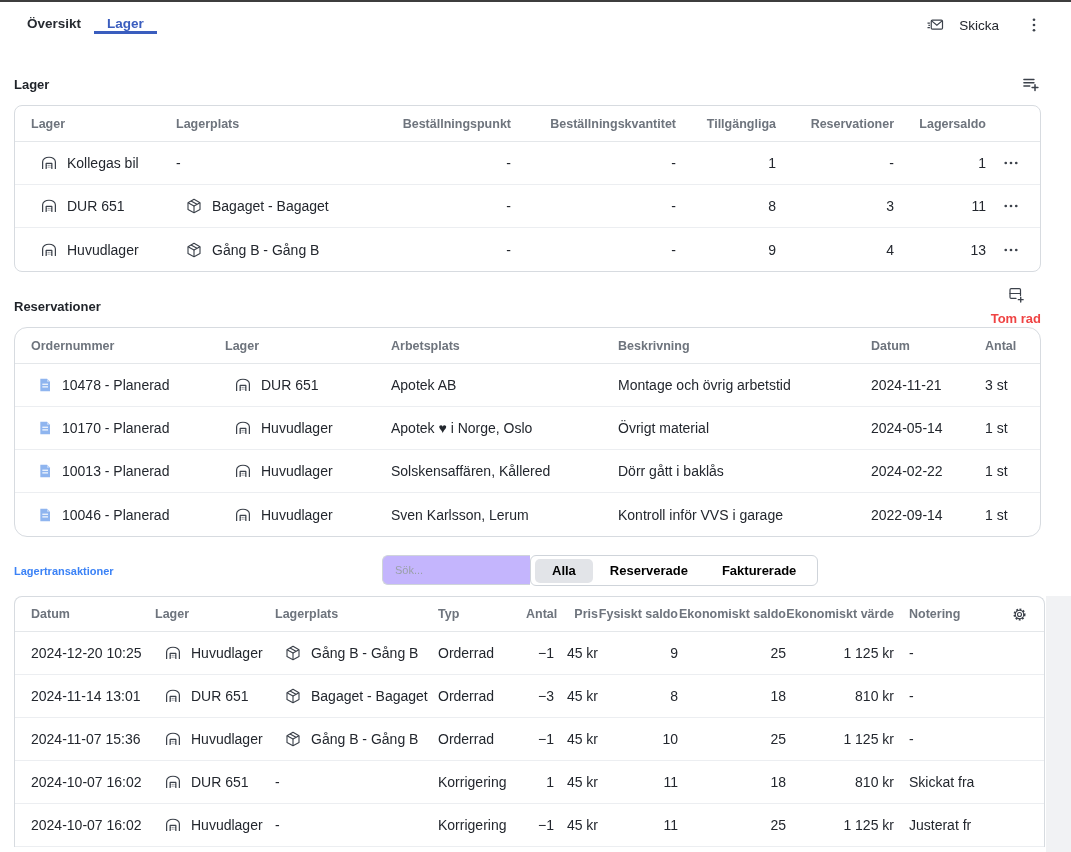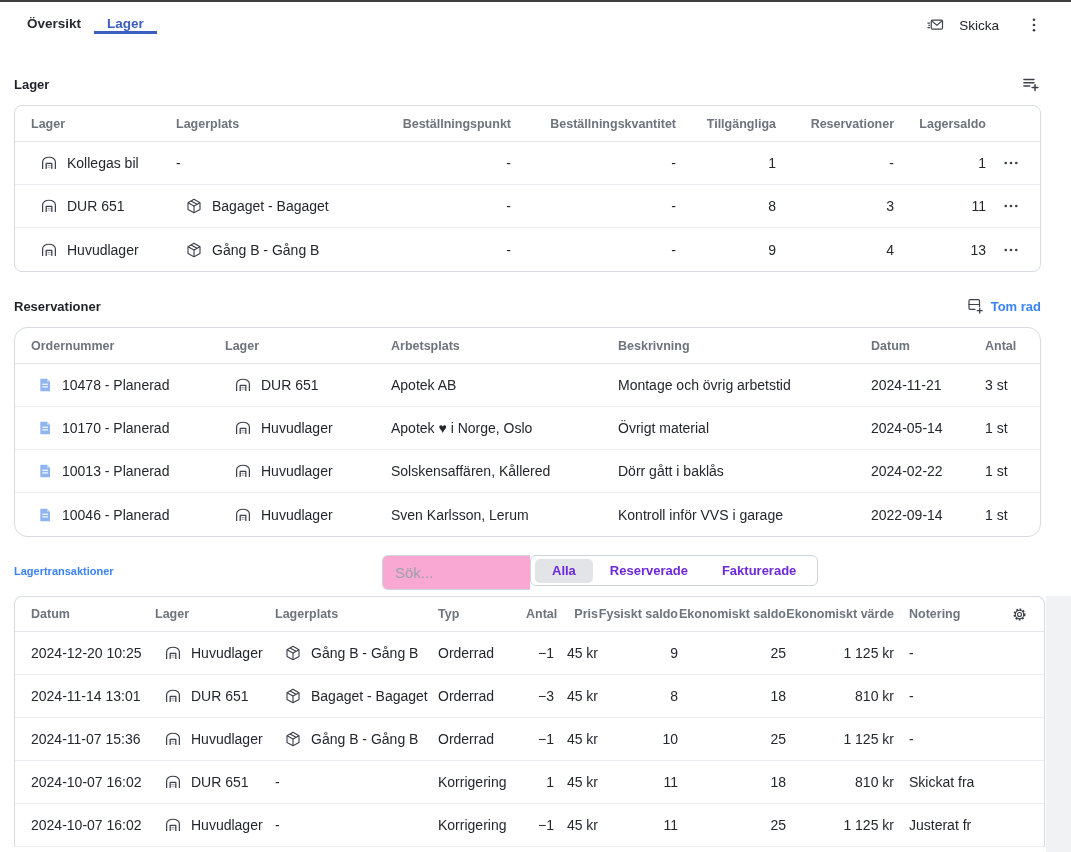--- a/index.html
+++ b/index.html
@@ -17,21 +17,21 @@
   .tab.active { color:#3a5dbe; border-bottom-color:#3a5dbe; }
   .topbar-actions { margin-left:auto; display:flex; align-items:center; gap:26px; }
   .btn-send { display:flex; align-items:center; gap:15px; font-size:13.5px; font-weight:400; cursor:pointer;text-align:right; }
   .icon { width:18px; height:18px; color:#3c424b; flex:none; display:block; }
   .kebab-btn { cursor:pointer; display:flex; align-items:center; }
 
   .section-head { width:1027px; margin-left:14px; display:flex; align-items:center; justify-content:space-between; height:20px; }
   .sh1 { margin-top:26px; }
   .sh2 { margin-top:24px; }
   .sec-title { font-size:13px; font-weight:700; color:#1f2329; }
-  .btn-plain { display:flex; align-items:center; gap:7px; font-size:13px; font-weight:600; color:#3b82f6; cursor:pointer; }
+  .btn-plain { display:flex; align-items:center; gap:7px; font-size:13px; font-weight:600; color:#ef4444; cursor:pointer;flex-direction:column; }
 
   .card { margin-left:14px; background:#fff; border:1px solid #d7dbe0; border-radius:8px; width:1027px; overflow:hidden; }
   .card.c1 { margin-top:11px; }
   .card.c2 { margin-top:11px;border-radius:13px; }
   .card.c3 { margin-top:10px; width:1031px; border-bottom:none; border-radius:8px 8px 0 0; }
 
   .thead, .trow { display:grid; align-items:center; padding:0 16px; }
   .thead { height:36px; border-bottom:1px solid #e4e7ea; font-size:12.5px; font-weight:600; color:#6e747d; }
   .c3 .thead { height:35px; }
   .trow { height:43px; border-bottom:1px solid #eceef1; font-size:14px; color:#23272e; }
@@ -45,27 +45,27 @@
   .cell-ic { display:flex; align-items:center; gap:9px; padding-left:9px; min-width:0; }
   .cell-ic span { white-space:nowrap; overflow:hidden;text-align:right; }
   .kebab-h { justify-self:end; padding-right:4px; color:#23272e; cursor:pointer; display:flex; }
   .gear-cell { justify-self:end; cursor:pointer; display:flex; }
   .notering-h { padding-left:15px; }
   .notering-cell { grid-column:10 / 12; padding-left:15px; white-space:nowrap; overflow:hidden; }
 
   .tx-head { width:1031px; margin:18px 0 0 14px; height:31px; position:relative; display:flex; align-items:center; }
   .link { font-size:11px; font-weight:700; color:#3b82f6; cursor:pointer; }
   .controls { position:absolute; left:368px; top:0; display:flex; height:31px; }
-  .search { width:148px; height:35px; border:1px solid #cfd4da; border-right:none; border-radius:6px 0 0 6px;
-            padding:0 12px; font-size:15px; color:#23272e; outline:none; background:#f9a8d4;
+  .search { width:148px; height:30px; border:1px solid #cfd4da; border-right:none; border-radius:6px 0 0 6px;
+            padding:0 12px; font-size:11px; color:#23272e; outline:none; background:#c4b5fd;
             font-family:"Liberation Sans","DejaVu Sans",sans-serif; }
   .search::placeholder { color:#9aa0a8; }
   .segs { height:31px; border:1px solid #cfd4da; border-radius:6px; background:#fff;
           display:flex; align-items:center; padding:0 4px; }
-  .seg { font-size:13px; font-weight:600; color:#6d28d9; padding:0 17px; height:24px;
+  .seg { font-size:13px; font-weight:600; color:#000000; padding:0 17px; height:24px;
          display:flex; align-items:center; border-radius:5px; cursor:pointer; white-space:nowrap; }
   .seg.active { background:#e2e4e8; }
 
   .side-gutter { position:absolute; left:1046px; top:596px; width:25px; height:256px; background:#f1f2f4; }
   .doc-ic { width:16px; height:16px; flex:none; }
 </style>
 </head>
 <body>
 
 <svg width="0" height="0" style="position:absolute" aria-hidden="true">

